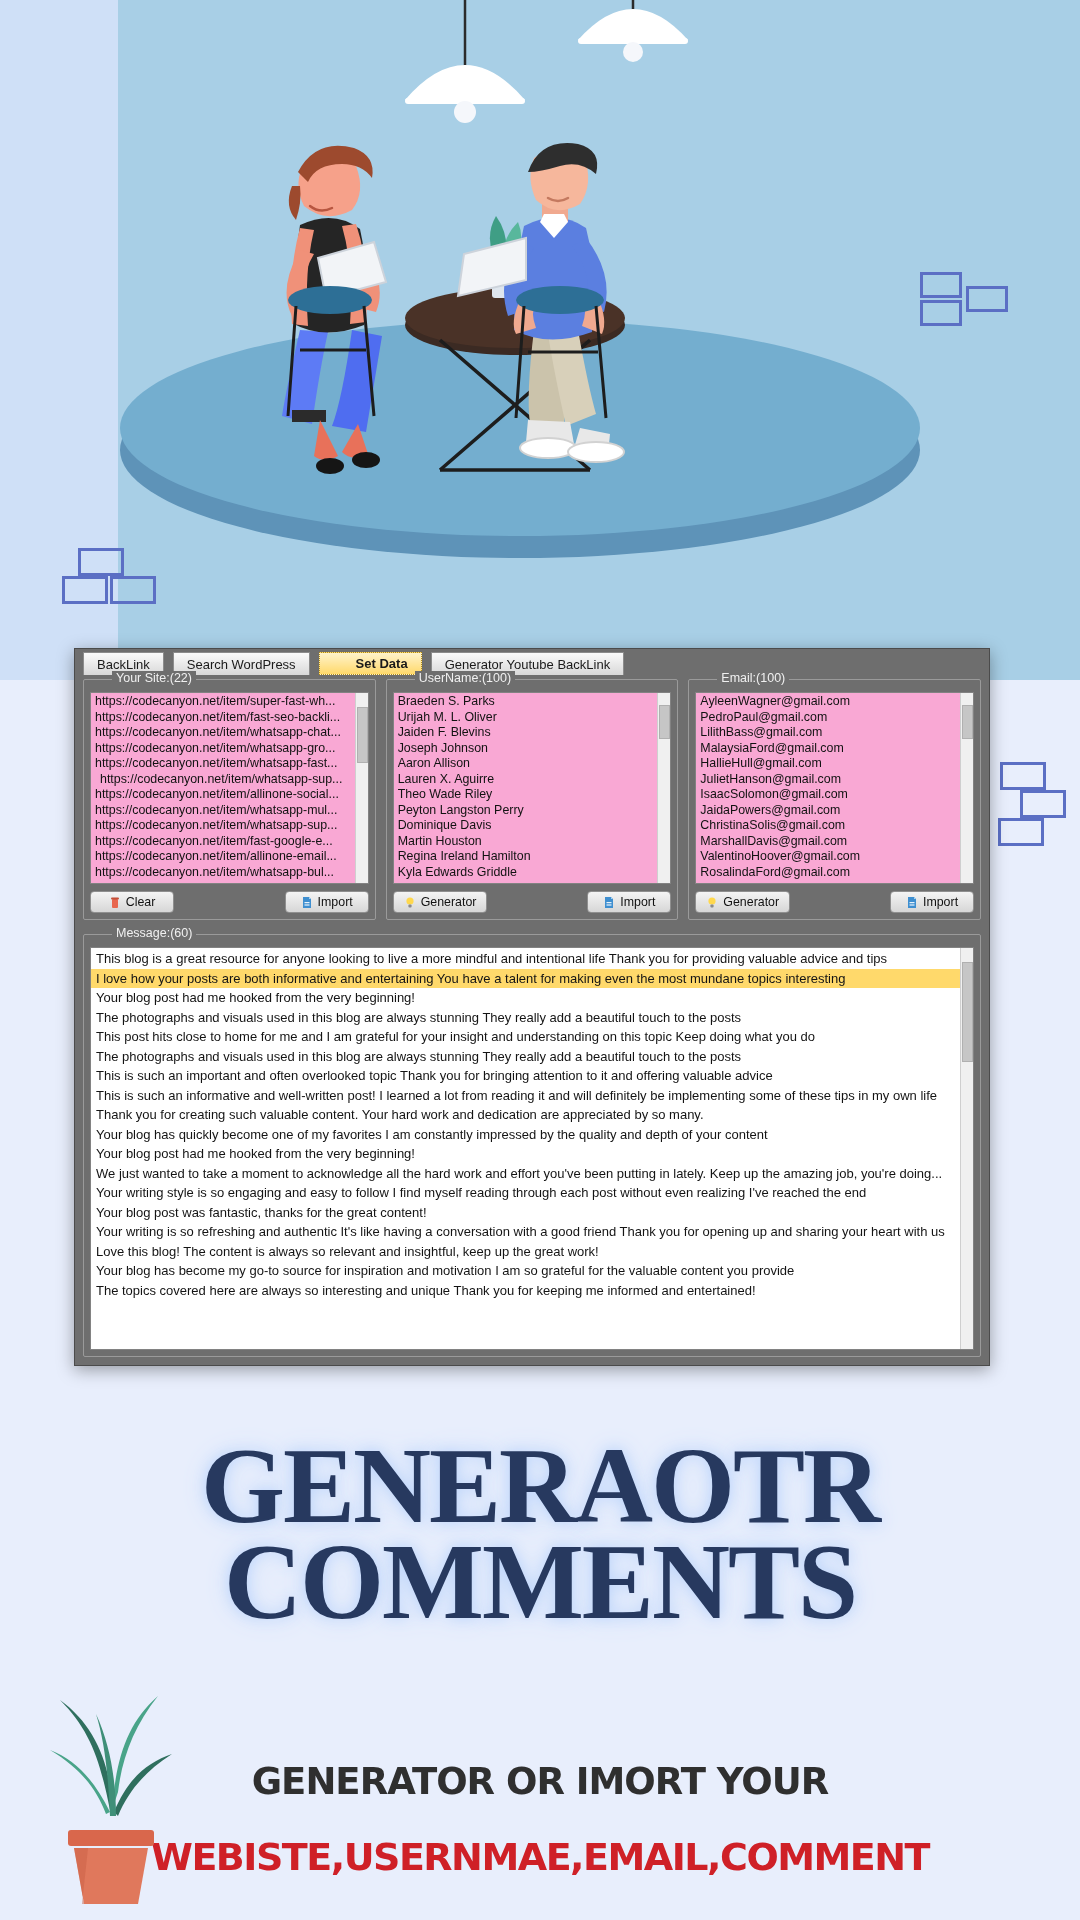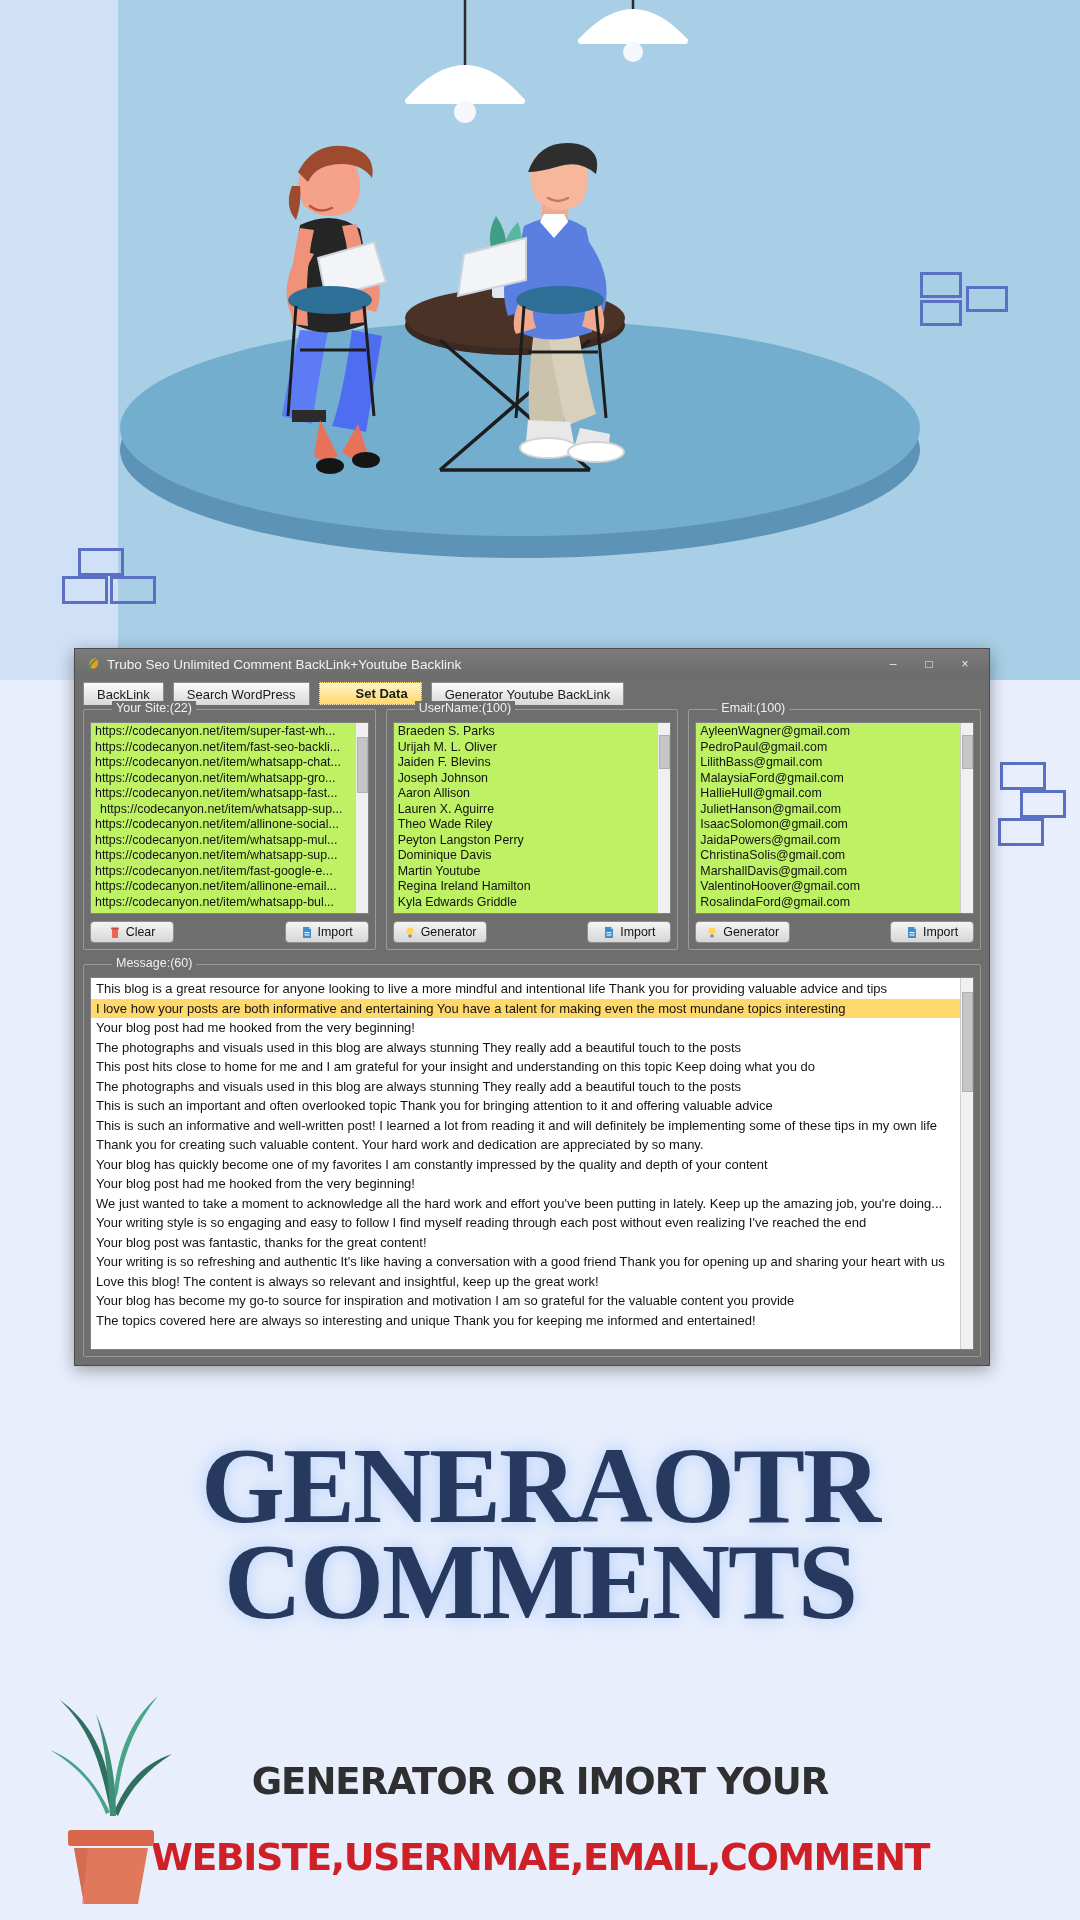--- a/index.html
+++ b/index.html
@@ -65,21 +65,21 @@
   .group {
     position: relative; flex: 1 1 0; border: 1px solid #9a9a9a;
     padding: 12px 6px 6px 6px; border-radius: 2px;
   }
   .group-title {
     position: absolute; top: -9px; left: 8px; background: #6e6e6e;
     padding: 0 4px; font-size: 12.5px; color: #f0f0f0; white-space: nowrap; margin-left: 20px;
   }
 
   .listbox {
-    background: #bef264; border: 1px solid #828282;
+    background: #f9a8d4; border: 1px solid #828282;
     height: 192px; overflow: hidden; position: relative;
     display: flex;
   }
   .list-items { flex: 1 1 auto; overflow: hidden; padding: 1px 0 0 0; }
   .list-item {
     font-size: 12.4px; color: #121212; line-height: 15.5px; height: 15.5px;
     padding: 0 4px; white-space: nowrap; overflow: hidden; text-overflow: clip;
   }
   .list-item.indent { padding-left: 9px; }
 
@@ -249,34 +249,20 @@
   <div class="deco-brick" style="left:78px; top:548px; width:46px; height:28px;"></div>
   <div class="deco-brick" style="left:62px; top:576px; width:46px; height:28px;"></div>
   <div class="deco-brick" style="left:110px; top:576px; width:46px; height:28px;"></div>
 
   <div class="deco-brick" style="left:1000px; top:762px; width:46px; height:28px;"></div>
   <div class="deco-brick" style="left:1020px; top:790px; width:46px; height:28px;"></div>
   <div class="deco-brick" style="left:998px; top:818px; width:46px; height:28px;"></div>
 
   <div class="window">
 
-    <div class="titlebar">
-      <span class="title-icon">
-        <svg width="16" height="16" viewBox="0 0 16 16">
-          <path d="M11 2 C5 3 3 7 5 11 C7 14 12 13 13 8 C13.6 5 12.5 3 11 2 Z" fill="#f09a20"></path>
-          <path d="M4 14 C5 9 8 5 12 3" stroke="#2f9e4f" stroke-width="1.6" fill="none"></path>
-        </svg>
-      </span>
-      <span class="title-text">Trubo Seo Unlimited Comment BackLink+Youtube Backlink</span>
-      <span class="win-ctrls">
-        <span class="win-ctrl">–</span>
-        <span class="win-ctrl">□</span>
-        <span class="win-ctrl">×</span>
-      </span>
-    </div>
 
     <div class="tabstrip">
       <div class="tab">BackLink</div>
       <div class="tab">Search WordPress</div>
       <div class="tab active">Set Data</div>
       <div class="tab">Generator Youtube BackLink</div>
     </div>
 
     <div class="win-body">
 
@@ -329,21 +315,21 @@
             <div class="list-items">
               <div class="list-item">Braeden S. Parks</div>
               <div class="list-item">Urijah M. L. Oliver</div>
               <div class="list-item">Jaiden F. Blevins</div>
               <div class="list-item">Joseph Johnson</div>
               <div class="list-item">Aaron Allison</div>
               <div class="list-item">Lauren X. Aguirre</div>
               <div class="list-item">Theo Wade Riley</div>
               <div class="list-item">Peyton Langston Perry</div>
               <div class="list-item">Dominique Davis</div>
-              <div class="list-item">Martin Youtube</div>
+              <div class="list-item">Martin Houston</div>
               <div class="list-item">Regina Ireland Hamilton</div>
               <div class="list-item">Kyla Edwards Griddle</div>
             </div>
             <div class="vscroll">
               <div class="thumb" style="top:12px; height:34px;"></div>
             </div>
           </div>
           <div class="btnrow">
             <div class="btn">
               <svg class="bicon" viewBox="0 0 12 13">

